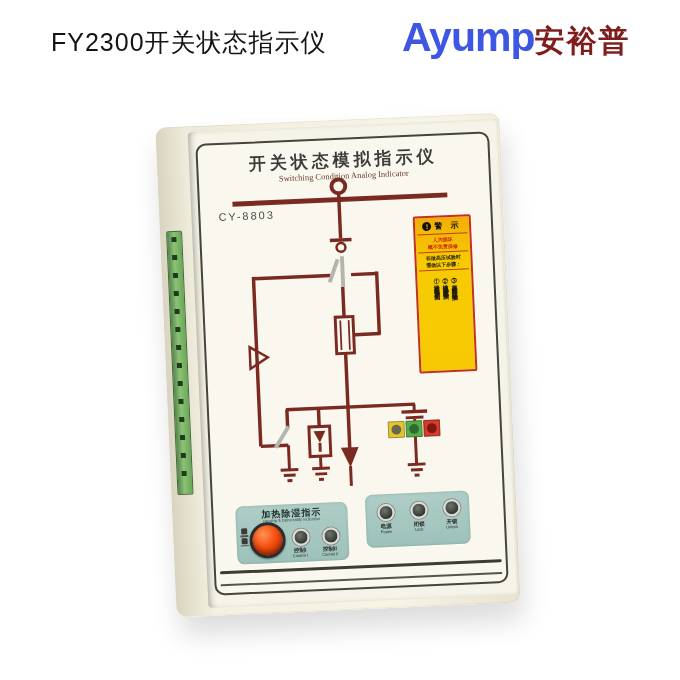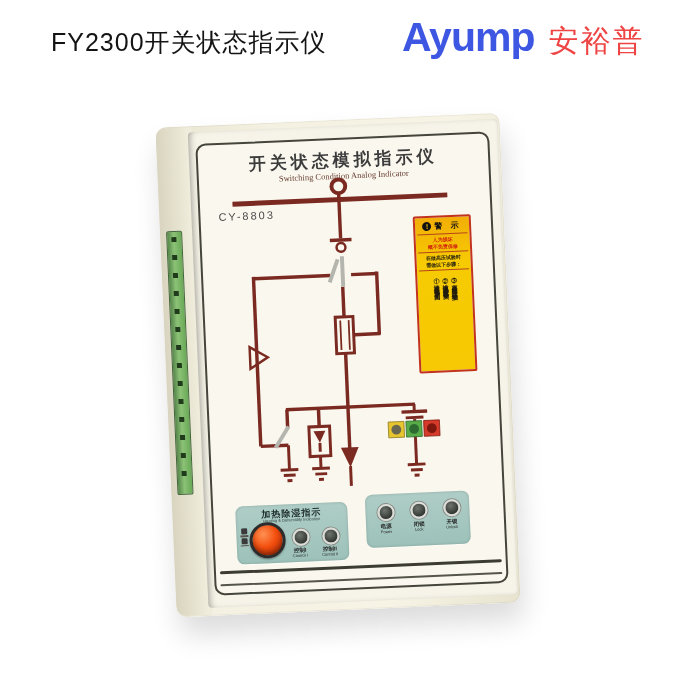--- a/index.html
+++ b/index.html
@@ -2,23 +2,23 @@
 <html><head>
 <meta charset="utf-8">
 <style>
   html,body{margin:0;padding:0;}
   body{width:680px;height:680px;background:#ffffff;position:relative;overflow:hidden;
        font-family:"Liberation Sans",sans-serif;}
 
   
   .page-title{position:absolute;left:21px;top:26px;font-size:25px;font-weight:500;
               color:#141414;letter-spacing:1px;margin-left:30px;}
-  .logo{position:absolute;left:402px;top:14px;display:flex;align-items:baseline;gap:14px;}
+  .logo{position:absolute;left:402px;top:14px;display:flex;align-items:baseline;}
   .logo-en{font-size:41px;font-weight:bold;color:#3d57e3;letter-spacing:-1px;}
-  .logo-cn{font-size:30px;font-weight:normal;color:#ef4444;letter-spacing:2px;text-align:center;}
+  .logo-cn{font-size:30px;font-weight:bold;color:#7f1d1d;letter-spacing:2px;text-align:center;}
 
   
   .device{position:absolute;left:160px;top:106px;width:358px;height:516px;
           transform:rotate(-2.5deg);transform-origin:50% 50%;}
   .case{position:absolute;left:6px;top:14px;width:344px;height:490px;
         background:linear-gradient(100deg,#e9e5d2,#f4f1e2 28%,#f7f4e6 70%,#e7e3cf);
         border-radius:10px;
         box-shadow:3px 18px 28px rgba(0,0,0,.14), inset 0 0 0 1px rgba(0,0,0,.05);}
   .side-face{position:absolute;left:6px;top:15px;width:36px;height:488px;
              background:linear-gradient(90deg,#d8d4bf,#efecdb 85%);

